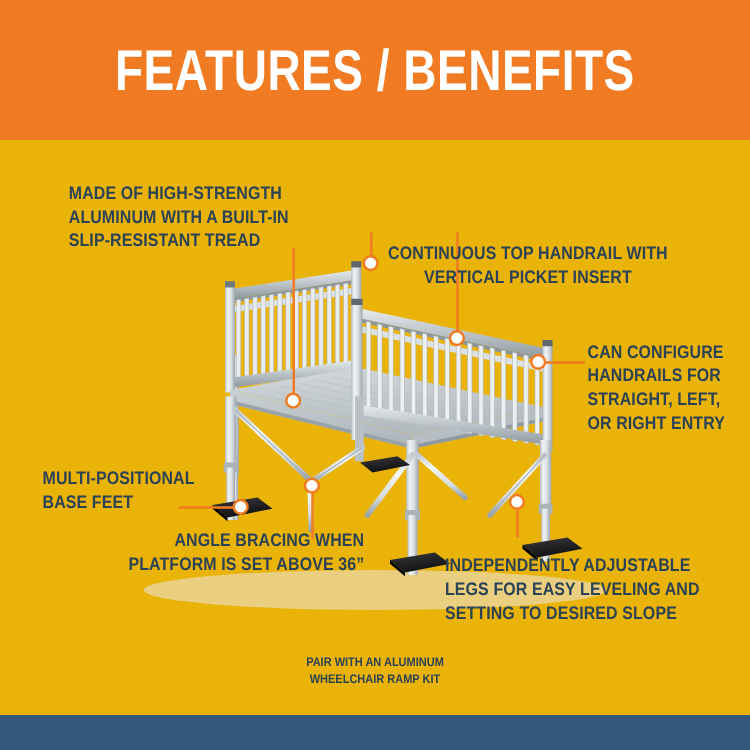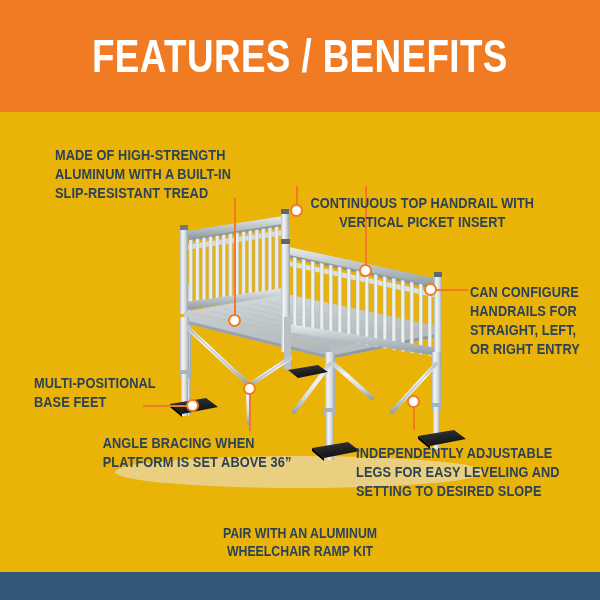--- a/index.html
+++ b/index.html
@@ -39,35 +39,35 @@
     line-height:1.30;
     letter-spacing:0.1px;
     white-space:nowrap;
   }
   .callout span{display:block;transform:scaleX(0.88);}
   .c-left span{transform-origin:left center;}
   .c-right span{transform-origin:right center;}
 
   #callout-material{left:55px;top:146px;}
   #callout-handrail{right:66px;top:146px;text-align:center;margin-top:48px;}
-  #callout-configure{left:470px;top:283px;}
+  #callout-configure{left:470px;top:273px;}
   #callout-basefeet{left:34px;top:374px;}
-  #callout-bracing{right:309px;top:434px;}
+  #callout-bracing{right:309px;top:424px;text-align:right;}
   #callout-legs{left:356px;top:444px;}
 
   
   .footer-row{
     position:absolute;left:0;top:524px;width:600px;
     display:flex;
   }
   .footer-col{
     flex:1 1 0;
     text-align:center;
     color:#2B4257;
-    font-size:14px;
+    font-size:10px;
     font-weight:bold;
     line-height:1.30;
     white-space:nowrap;
   }
   .footer-col span{display:block;transform:scaleX(0.88);}
 
   .bottom-bar{
     position:absolute;left:0;bottom:0;width:600px;height:28px;
     background:#34587A;
   }

